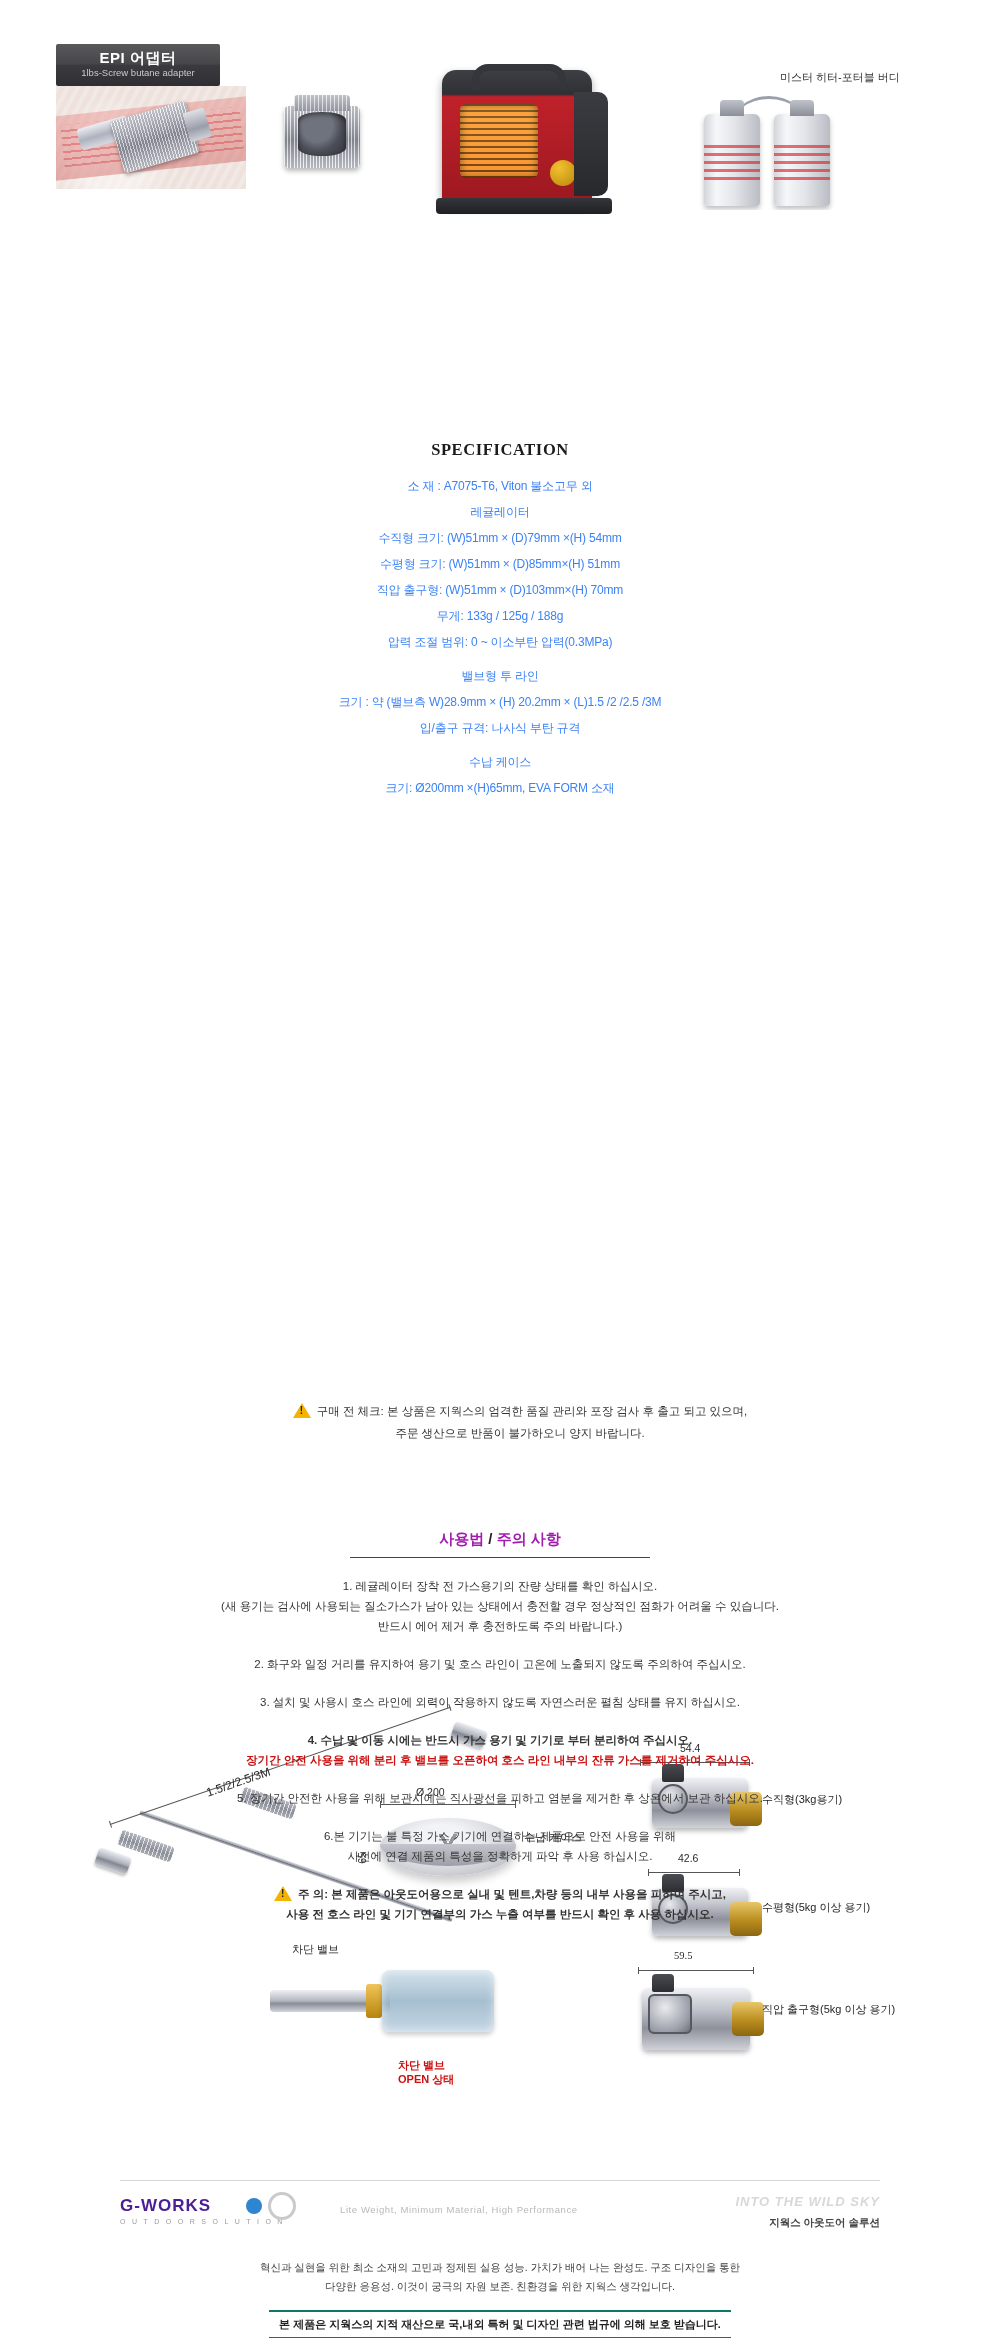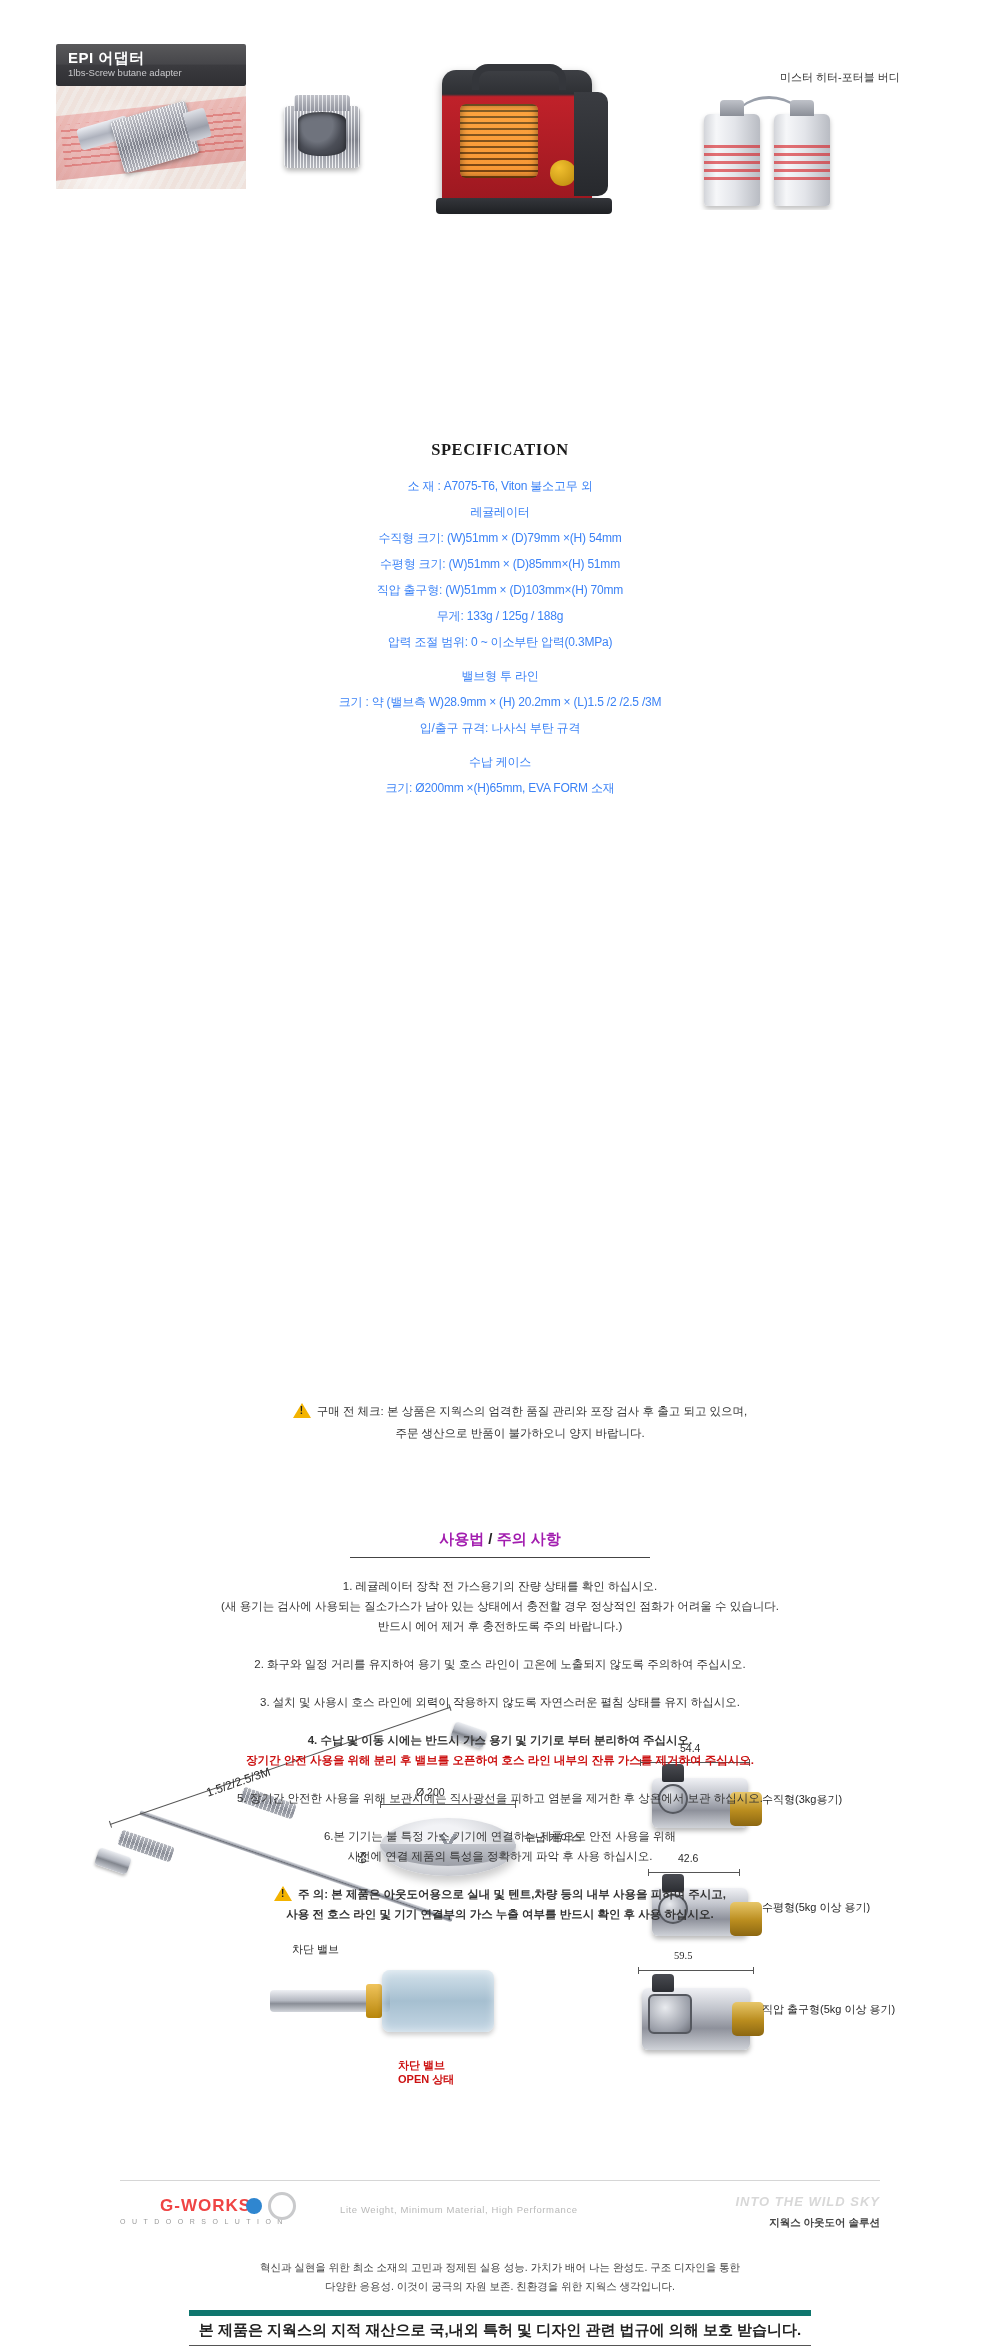--- a/index.html
+++ b/index.html
@@ -23,24 +23,25 @@
 
   
   .top-strip {
     position: absolute;
     left: 0; top: 0;
     width: 1000px; height: 270px;
   }
   .epi-badge {
     position: absolute;
     left: 56px; top: 44px;
-    width: 190px; height: 42px;
+    width: 164px; height: 42px;
     background: linear-gradient(180deg,#59595b 0%, #46464a 48%, #3b3b3f 50%, #2f2f33 100%);
     border-radius: 2px;
     padding: 5px 12px 4px 12px;
+    text-align: center;
   }
   .epi-badge .t1 {
     color: #fff; font-size: 15px; font-weight: bold; letter-spacing: .5px;
     line-height: 17px;
   }
   .epi-badge .t2 {
     color: #c9c9cc; font-size: 9.5px; line-height: 12px; margin-top: 1px;
   }
 
   .photo {
@@ -391,23 +392,22 @@
   .footer {
     position: absolute;
     left: 0; top: 2180px; width: 1000px;
   }
   .footer .hr {
     position:absolute; left: 120px; top: 0; width: 760px; height: 1px; background: #d6d6d6;
   }
   .gw-logo {
     position: absolute; left: 120px; top: 16px;
     font-size: 17px; font-weight: bold; letter-spacing: 1px;
-    color: #ef4444;
+    color: #4c1d95;
     font-family: "Liberation Sans", sans-serif;
-    margin-left: 40px;
   }
   .gw-sub {
     position: absolute; left: 120px; top: 38px;
     font-size: 7px; letter-spacing: 2.3px; color: #9a9a9a;
   }
   .gw-dot {
     position:absolute; left: 246px; top: 18px;
     width: 16px; height: 16px; border-radius: 50%;
     background: #2f86d0;
   }
@@ -434,24 +434,24 @@
     position: absolute; left: 0; top: 78px; width: 1000px;
     text-align: center;
     font-size: 10.5px; line-height: 19px; color: #3f3f3f;
   }
   .foot-legal {
     position: absolute; left: 0; top: 130px; width: 1000px;
     text-align: center;
   }
   .foot-legal span {
     display: inline-block;
-    border-top: 6px solid #0f766e;
+    border-top: 2px solid #0f766e;
     border-bottom: 1px solid #555;
     padding: 5px 10px;
-    font-size: 15px; font-weight: bold; color: #222;
+    font-size: 11px; font-weight: bold; color: #222;
   }
 </style>
 </head>
 <body>
 
 <div class="page">
 
   <div class="top-strip">
 
     <div class="photo ph1">

